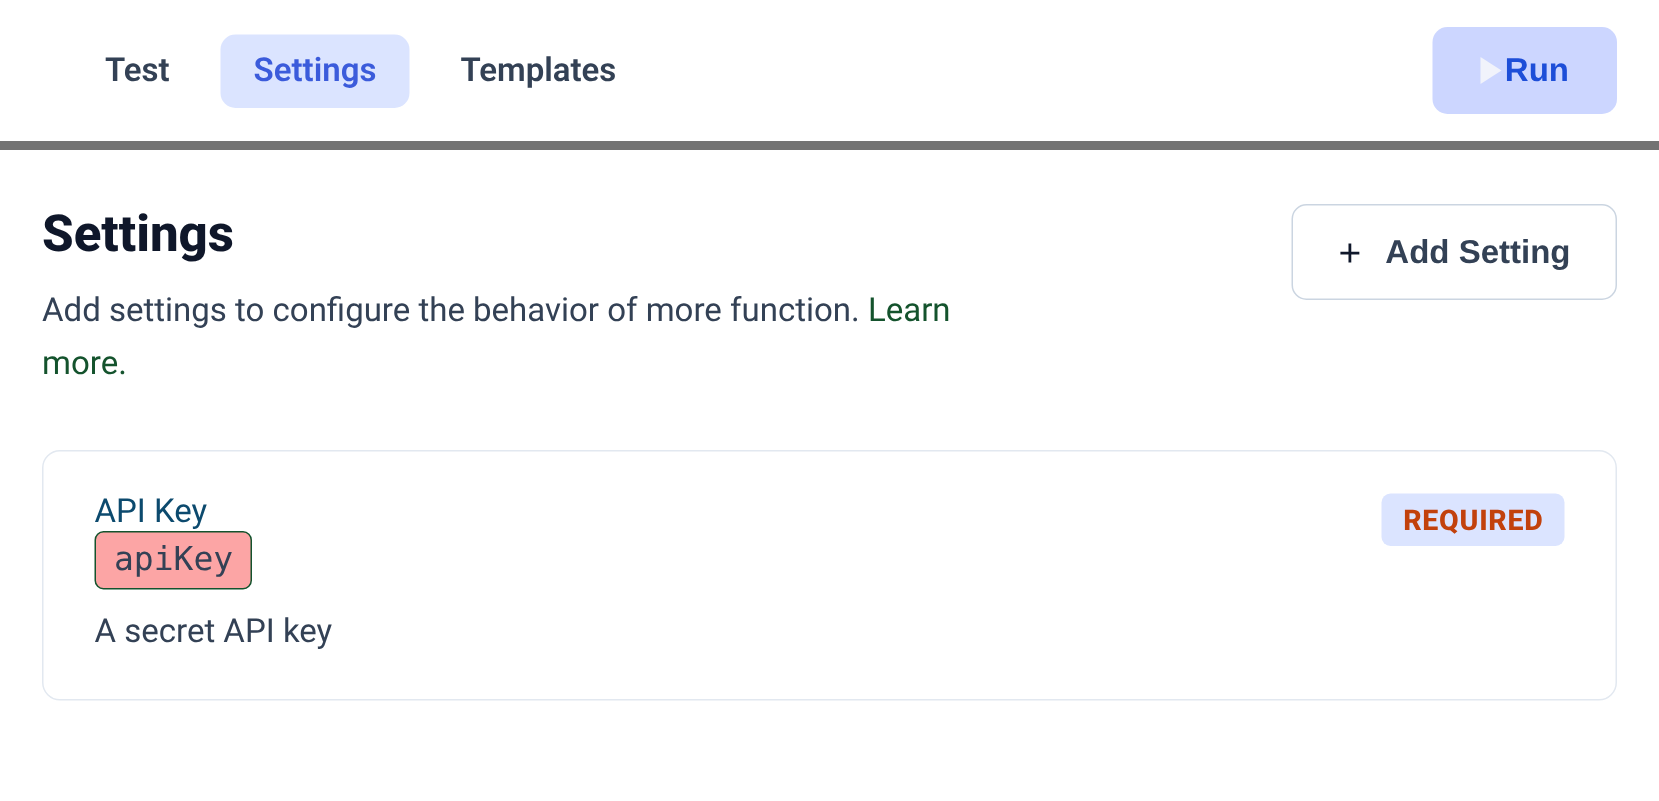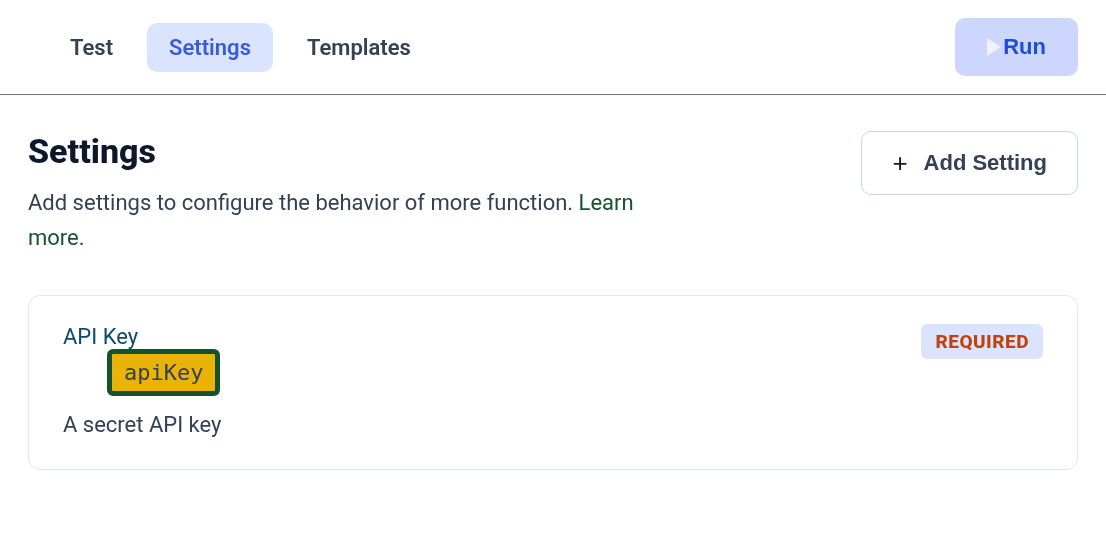--- a/index.html
+++ b/index.html
@@ -8,21 +8,21 @@
       background: #ffffff;
       color: #1e293b;
       width: 1106px;
       height: 534px;
     }
     .topbar {
       display: flex;
       align-items: center;
       justify-content: space-between;
       padding: 18px 28px 18px 48px;
-      border-bottom: 1px solid #737373;
+      border-bottom: 6px solid #737373;
     }
     .tabs {
       display: flex;
       gap: 12px;
       align-items: center;
     }
     .tab {
       font-size: 22px;
       font-weight: 600;
       color: #334155;
@@ -112,26 +112,25 @@
     .card-title {
       font-size: 22px;
       font-weight: 400;
       color: #0c4a6e;
     }
     .code-chip {
       display: inline-block;
       font-family: ui-monospace, SFMono-Regular, Menlo, monospace;
       font-size: 22px;
       color: #334155;
-      background: #eab308;
-      border: 5px solid #14532d;
+      background: #fca5a5;
+      border: 1px solid #14532d;
       border-radius: 6px;
       padding: 6px 12px;
       margin-bottom: 16px;
-      margin-left: 44px;
     }
     .card-desc {
       font-size: 22px;
       color: #334155;
     }
     .badge {
       background: #dbe4ff;
       color: #c2410c;
       font-size: 19px;
       font-weight: 800;

